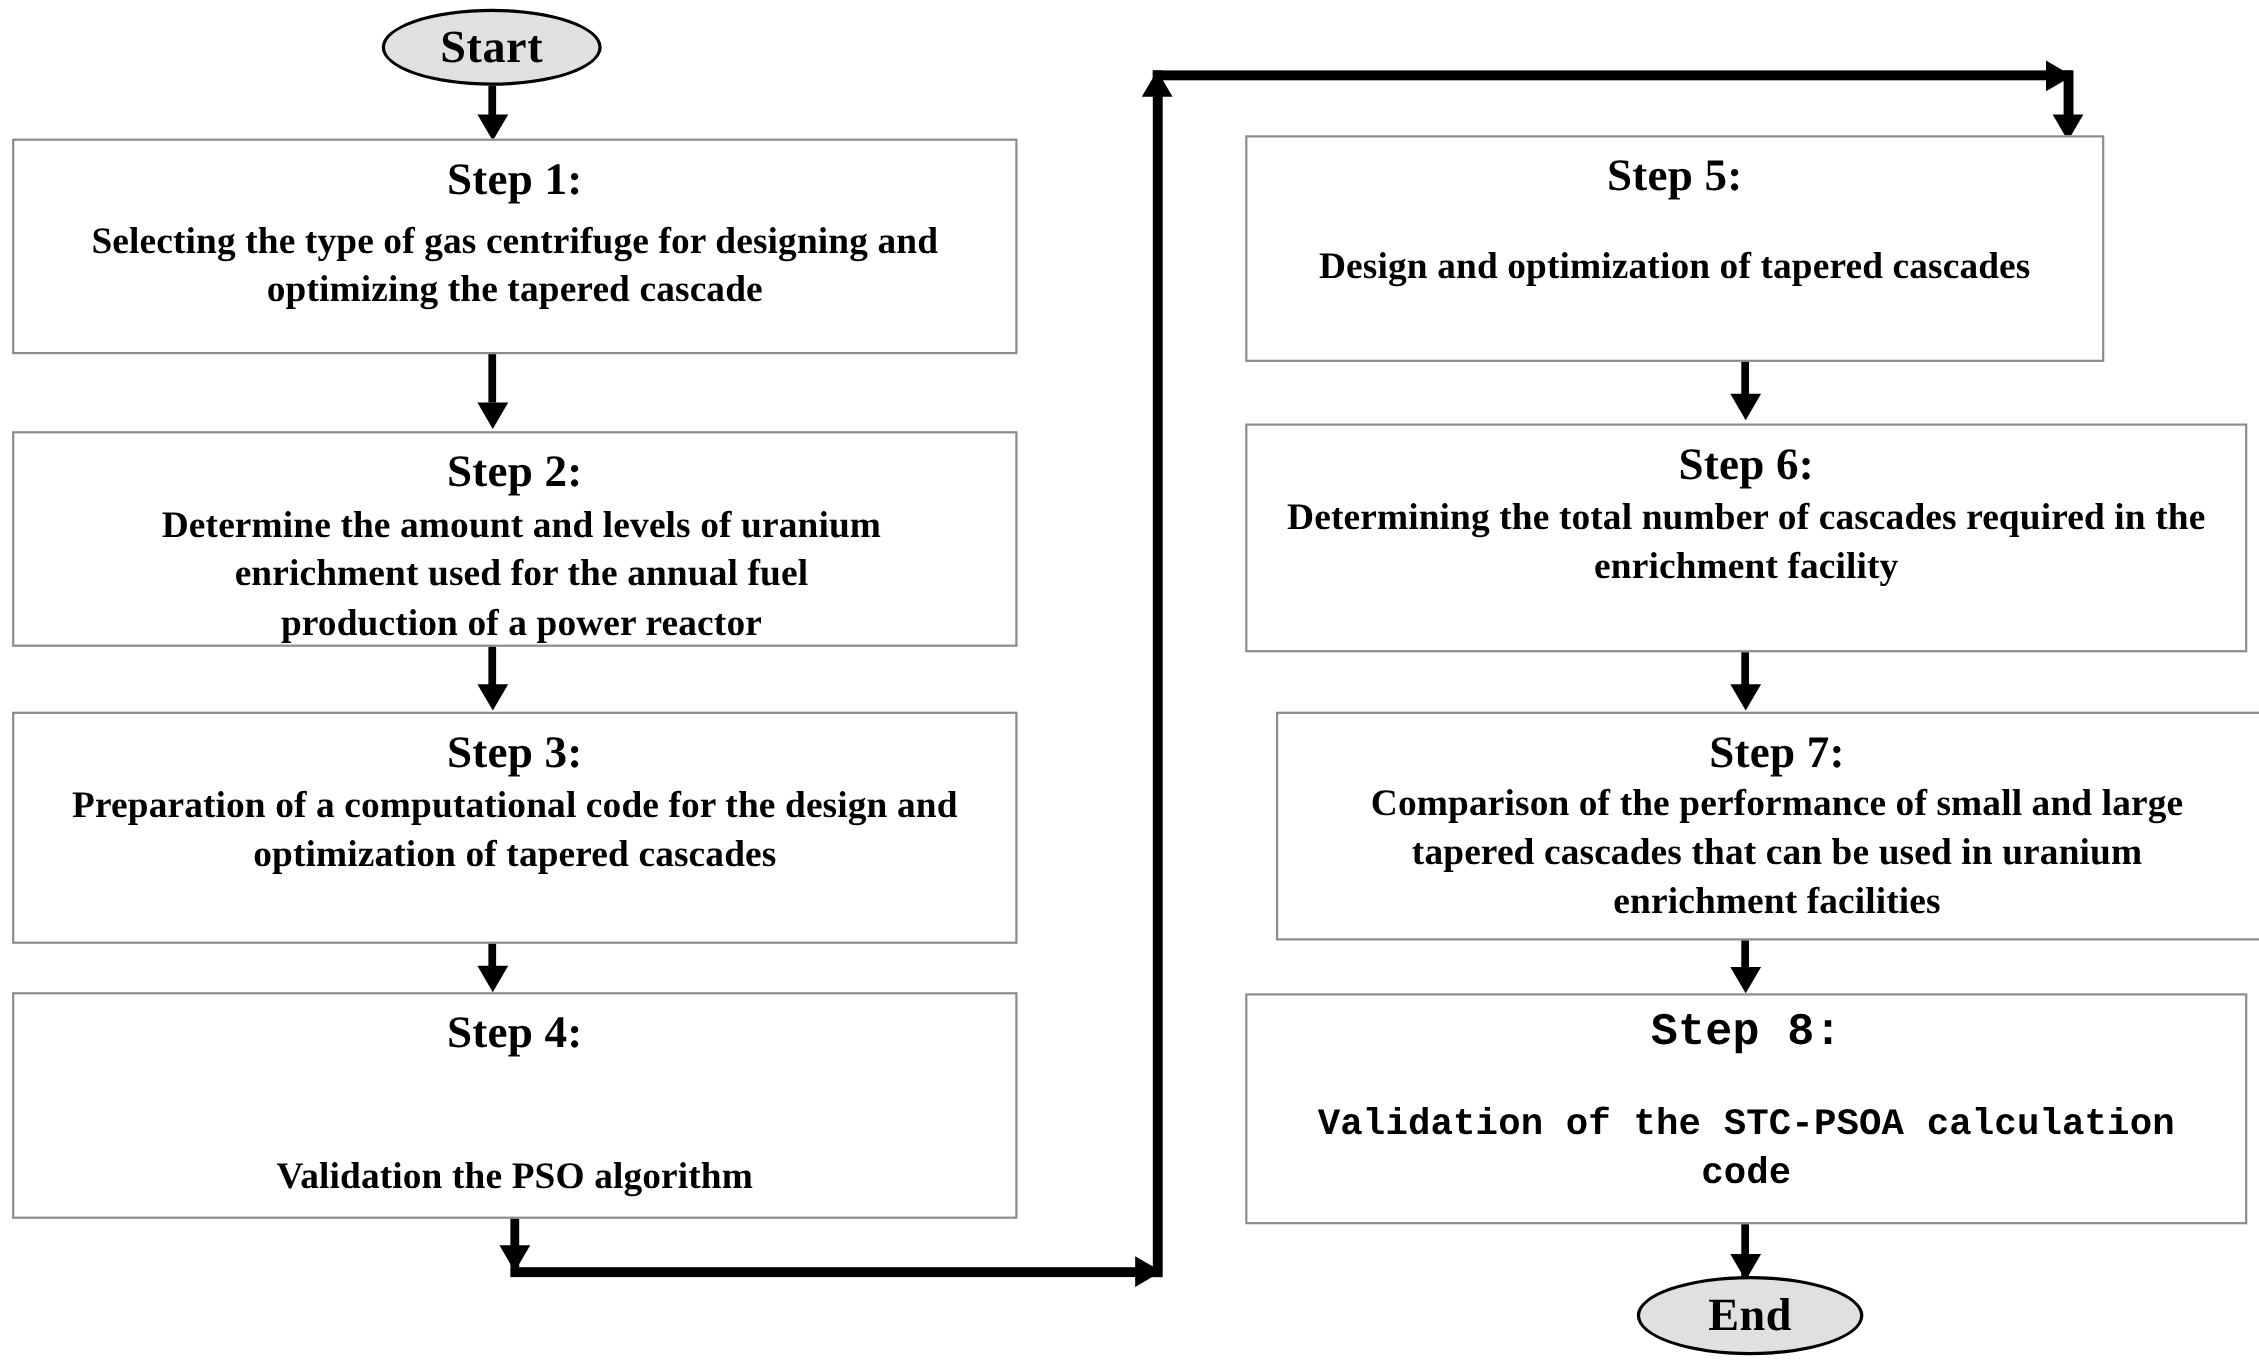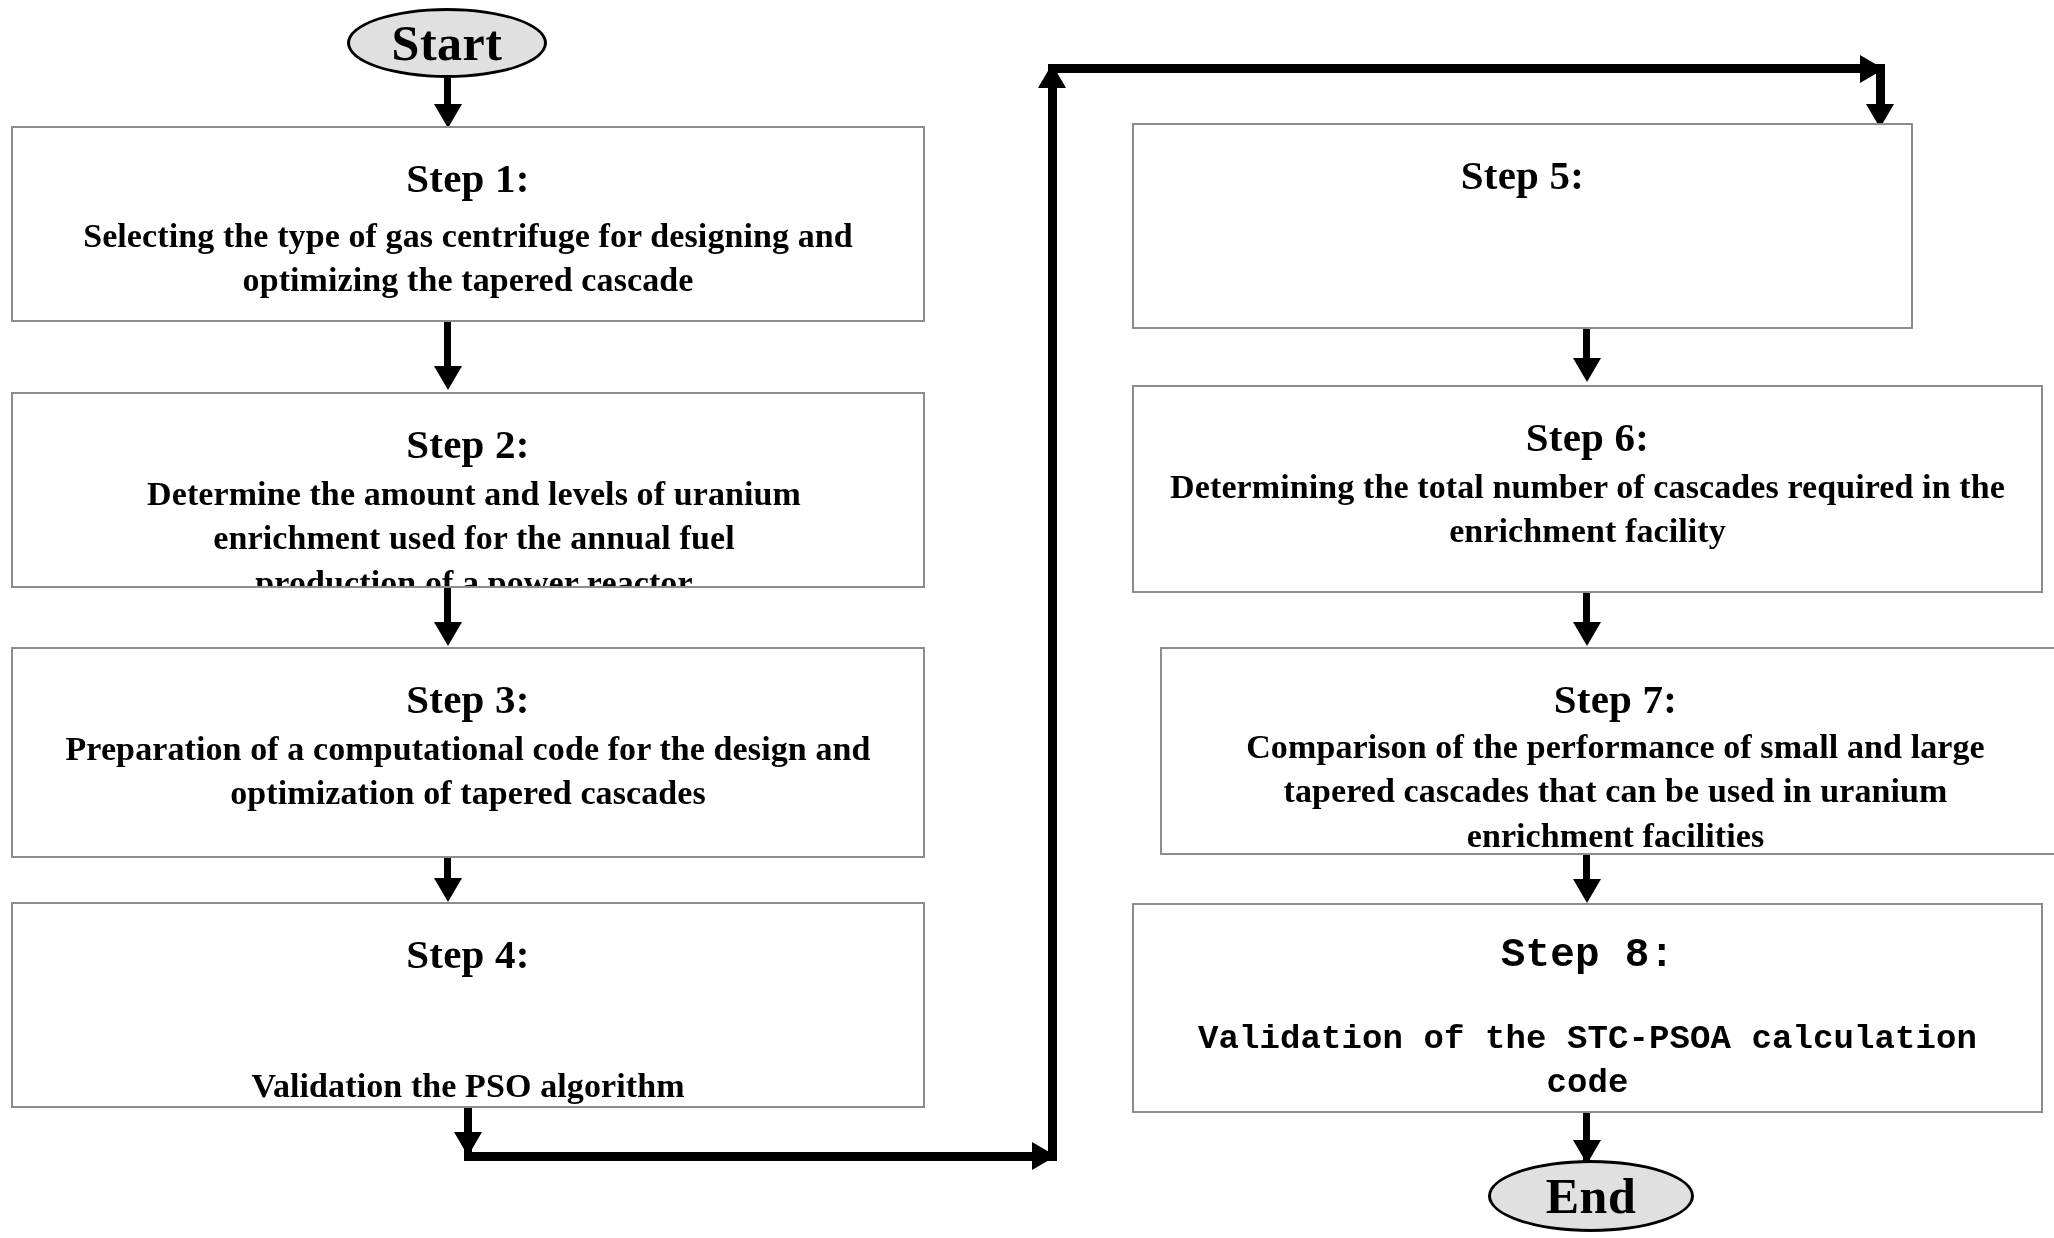--- a/index.html
+++ b/index.html
@@ -19,42 +19,42 @@
     align-items:center;
     justify-content:flex-start;
     text-align:center;
     color:#000000;
     overflow:hidden;
   }
   .node-title{
     font-weight:bold;
     font-size:41px;
     line-height:1.08;
-    margin-top:28px;
+    margin-top:12px;
     letter-spacing:.2px;
     white-space:nowrap;
   }
   .node-body{
     font-weight:bold;
     font-size:34px;
     line-height:1.30;
     margin-top:14px;
     padding:0 14px;
     letter-spacing:.1px;
   }
   .node-body.gap-lg{margin-top:40px;}
 
   .terminator{
     position:absolute;
     background:#e0e0e0;
     border:3px solid #000000;
     border-radius:50%;
     box-sizing:border-box;
     display:flex;align-items:center;justify-content:center;
-    font-weight:bold;font-size:50px;color:#000000;
+    font-weight:bold;font-size:42px;color:#000000;
     letter-spacing:.5px;
   }
 
   
   .vline{position:absolute;background:#000000;width:7px;}
 
   .arrow-down{
     position:absolute;
     width:0;height:0;
     border-left:14px solid transparent;
@@ -124,20 +124,21 @@
   <div class="arrow-right" style="left:1032px;top:1142px;"></div>
   <div class="loop-line" style="left:1048px;top:64px;width:9px;height:1097px;"></div>
   <div class="arrow-up" style="left:1038px;top:64px;"></div>
   <div class="loop-line" style="left:1048px;top:64px;width:836px;height:9px;"></div>
   <div class="arrow-right" style="left:1860px;top:55px;"></div>
   <div class="loop-line" style="left:1876px;top:64px;width:9px;height:48px;"></div>
   <div class="arrow-down" style="left:1866px;top:104px;"></div>
 
   <div class="node-box" style="left:1132px;top:123px;width:781px;height:206px;">
     <div class="node-title">Step 5:</div>
+    <div class="node-body gap-lg">Design and optimization of tapered cascades</div>
   </div>
 
   <div class="vline" style="left:1583px;top:329px;height:32px;"></div>
   <div class="arrow-down" style="left:1573px;top:358px;"></div>
 
   <div class="node-box" style="left:1132px;top:385px;width:911px;height:208px;">
     <div class="node-title">Step 6:</div>
     <div class="node-body" style="margin-top:6px;padding:0 4px;">Determining the total number of cascades required in the enrichment facility</div>
   </div>
 

